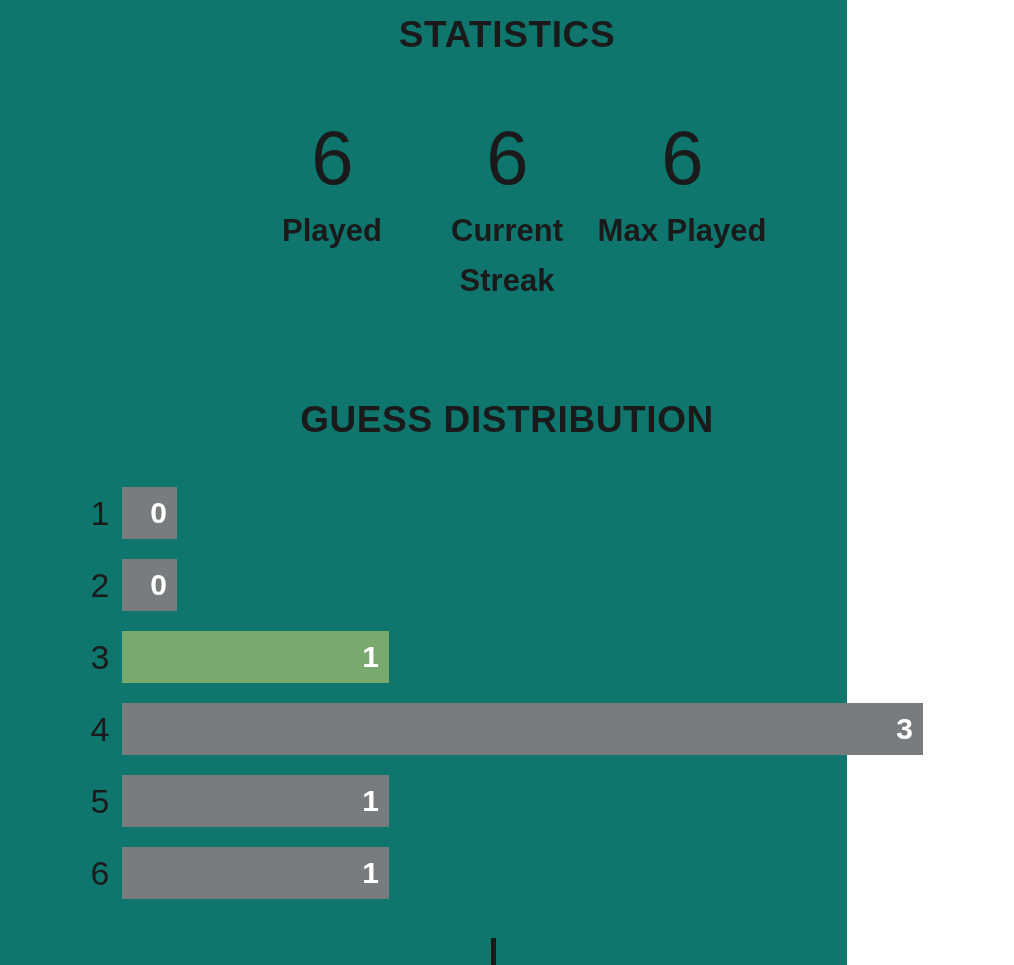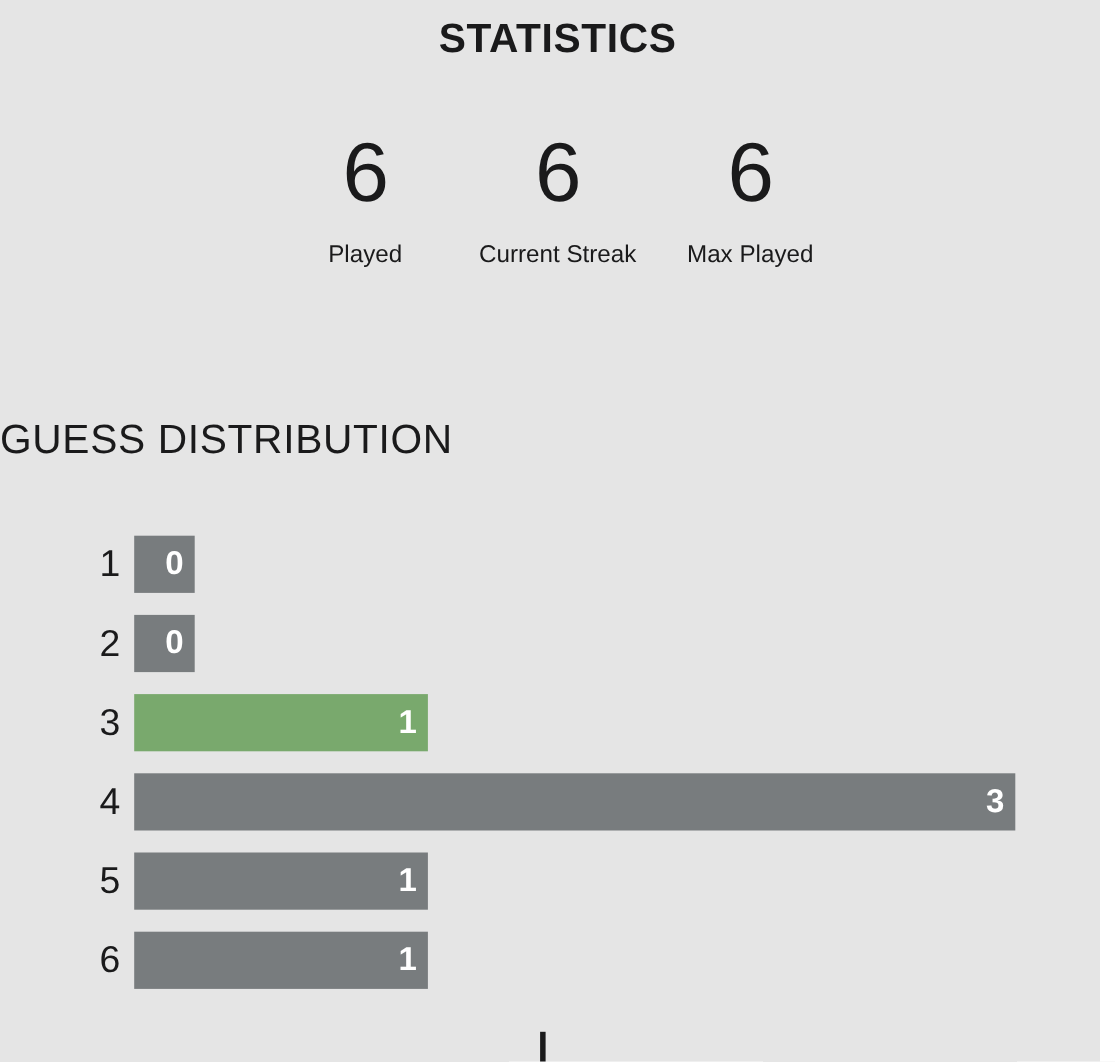--- a/index.html
+++ b/index.html
@@ -11,23 +11,23 @@
     width: 1014px;
     height: 965px;
     overflow: hidden;
     font-family: "Liberation Sans", sans-serif;
     color: #1a1a1b;
     -webkit-font-smoothing: antialiased;
   }
 
   .page {
     position: relative;
-    width: 1000px;
+    width: 847px;
     height: 965px;
-    background: #e5e5e5;
+    background: #0f766e;
   }
 
   
   .stats-title {
     position: absolute;
     top: 12px;
     left: 0;
     width: 1014px;
     text-align: center;
     font-size: 37px;
@@ -52,35 +52,36 @@
     text-align: center;
   }
   .stat-value {
     font-size: 76px;
     font-weight: 300;
     line-height: 92px;
     color: #1a1a1b;
     letter-spacing: -1px;
   }
   .stat-label {
-    font-size: 22px;
-    font-weight: 400;
+    font-size: 31px;
+    font-weight: 700;
     line-height: 50px;
     color: #1a1a1b;
     margin-top: 2px;
   }
 
   
   .dist-title {
     position: absolute;
-    top: 377px;
+    top: 397px;
     left: 0;
     width: 1014px;
+    text-align: center;
     font-size: 37px;
-    font-weight: 400;
+    font-weight: 700;
     letter-spacing: 0.6px;
     color: #1a1a1b;
     line-height: 46px;
   }
 
   
   .dist-chart {
     position: absolute;
     top: 487px;
     left: 78px;

